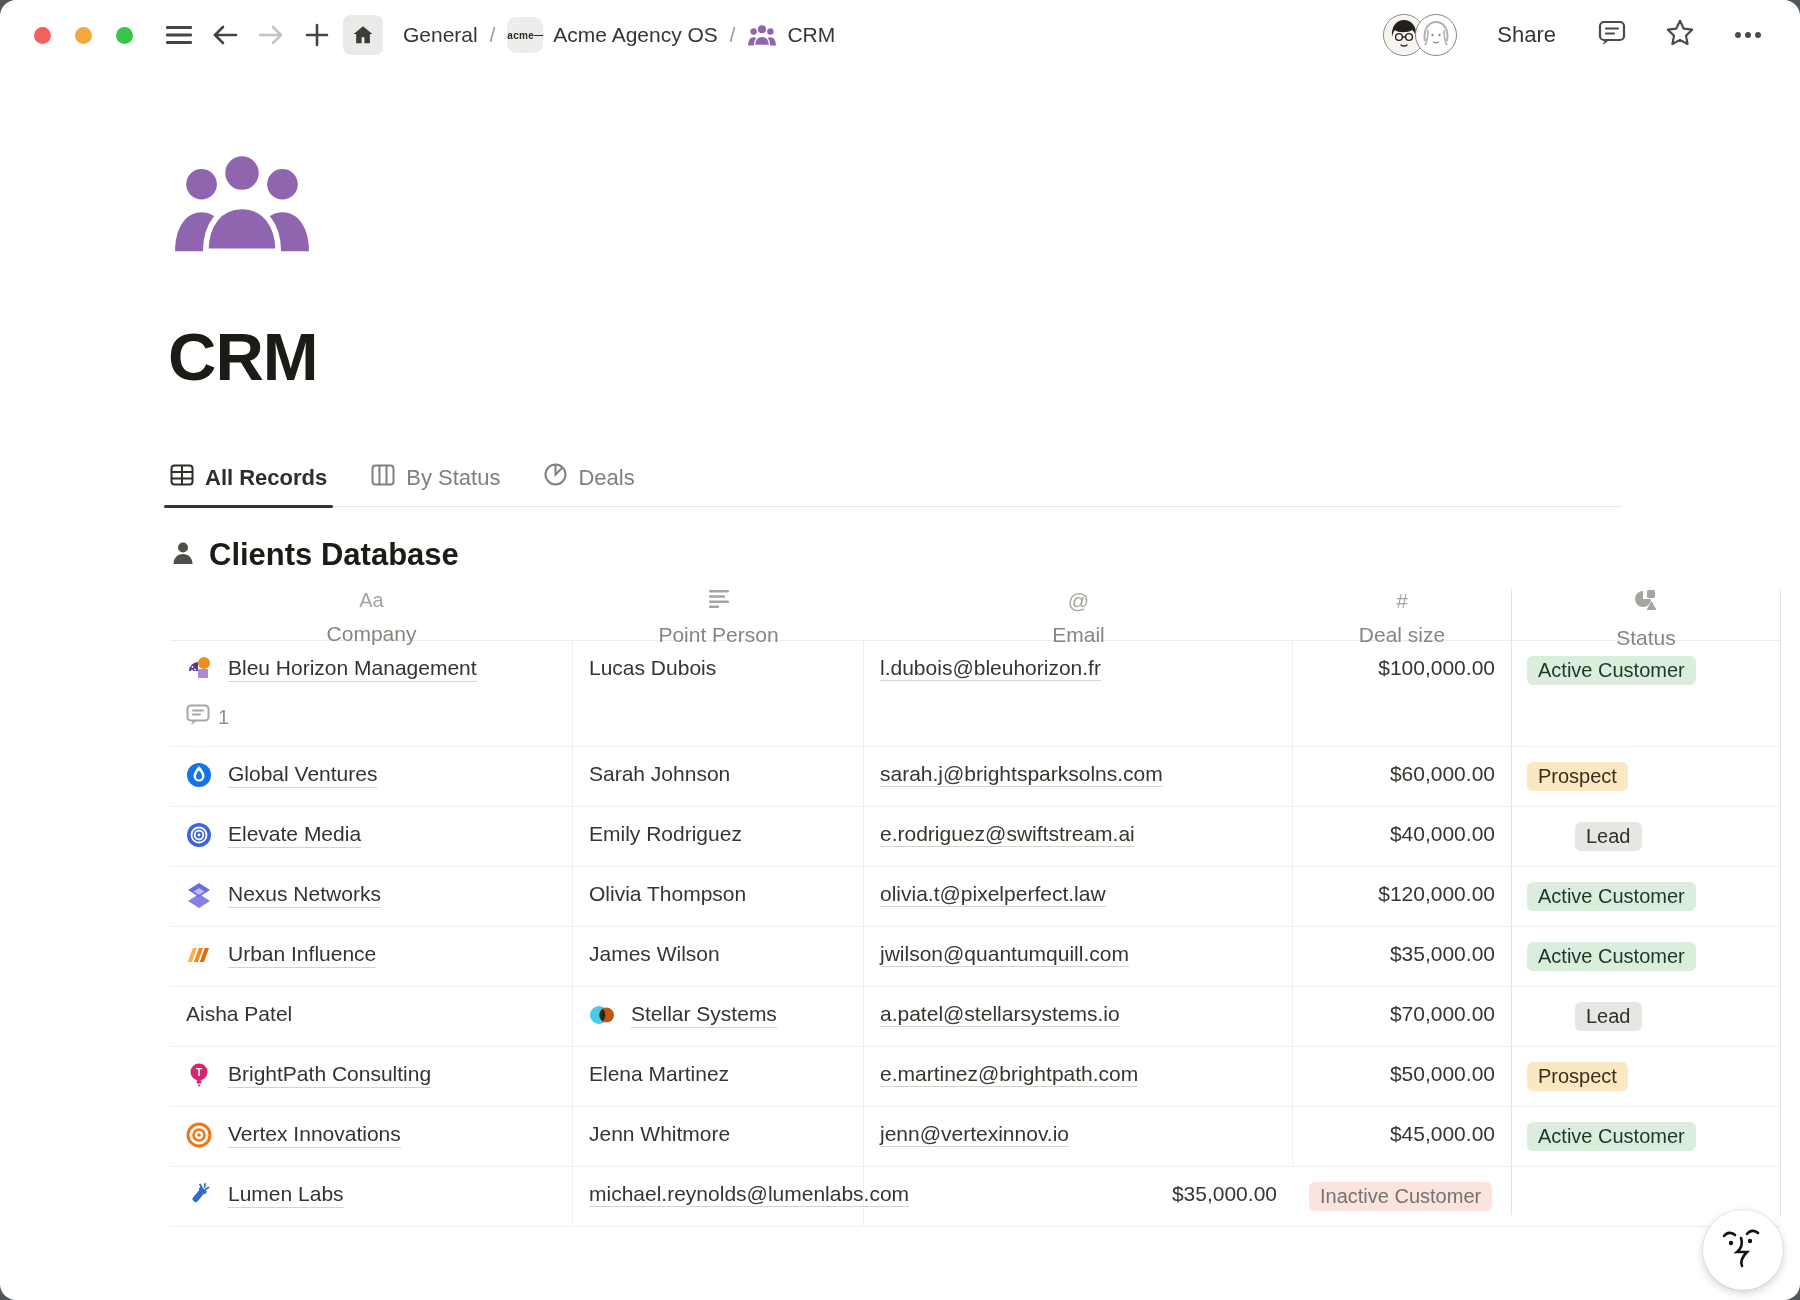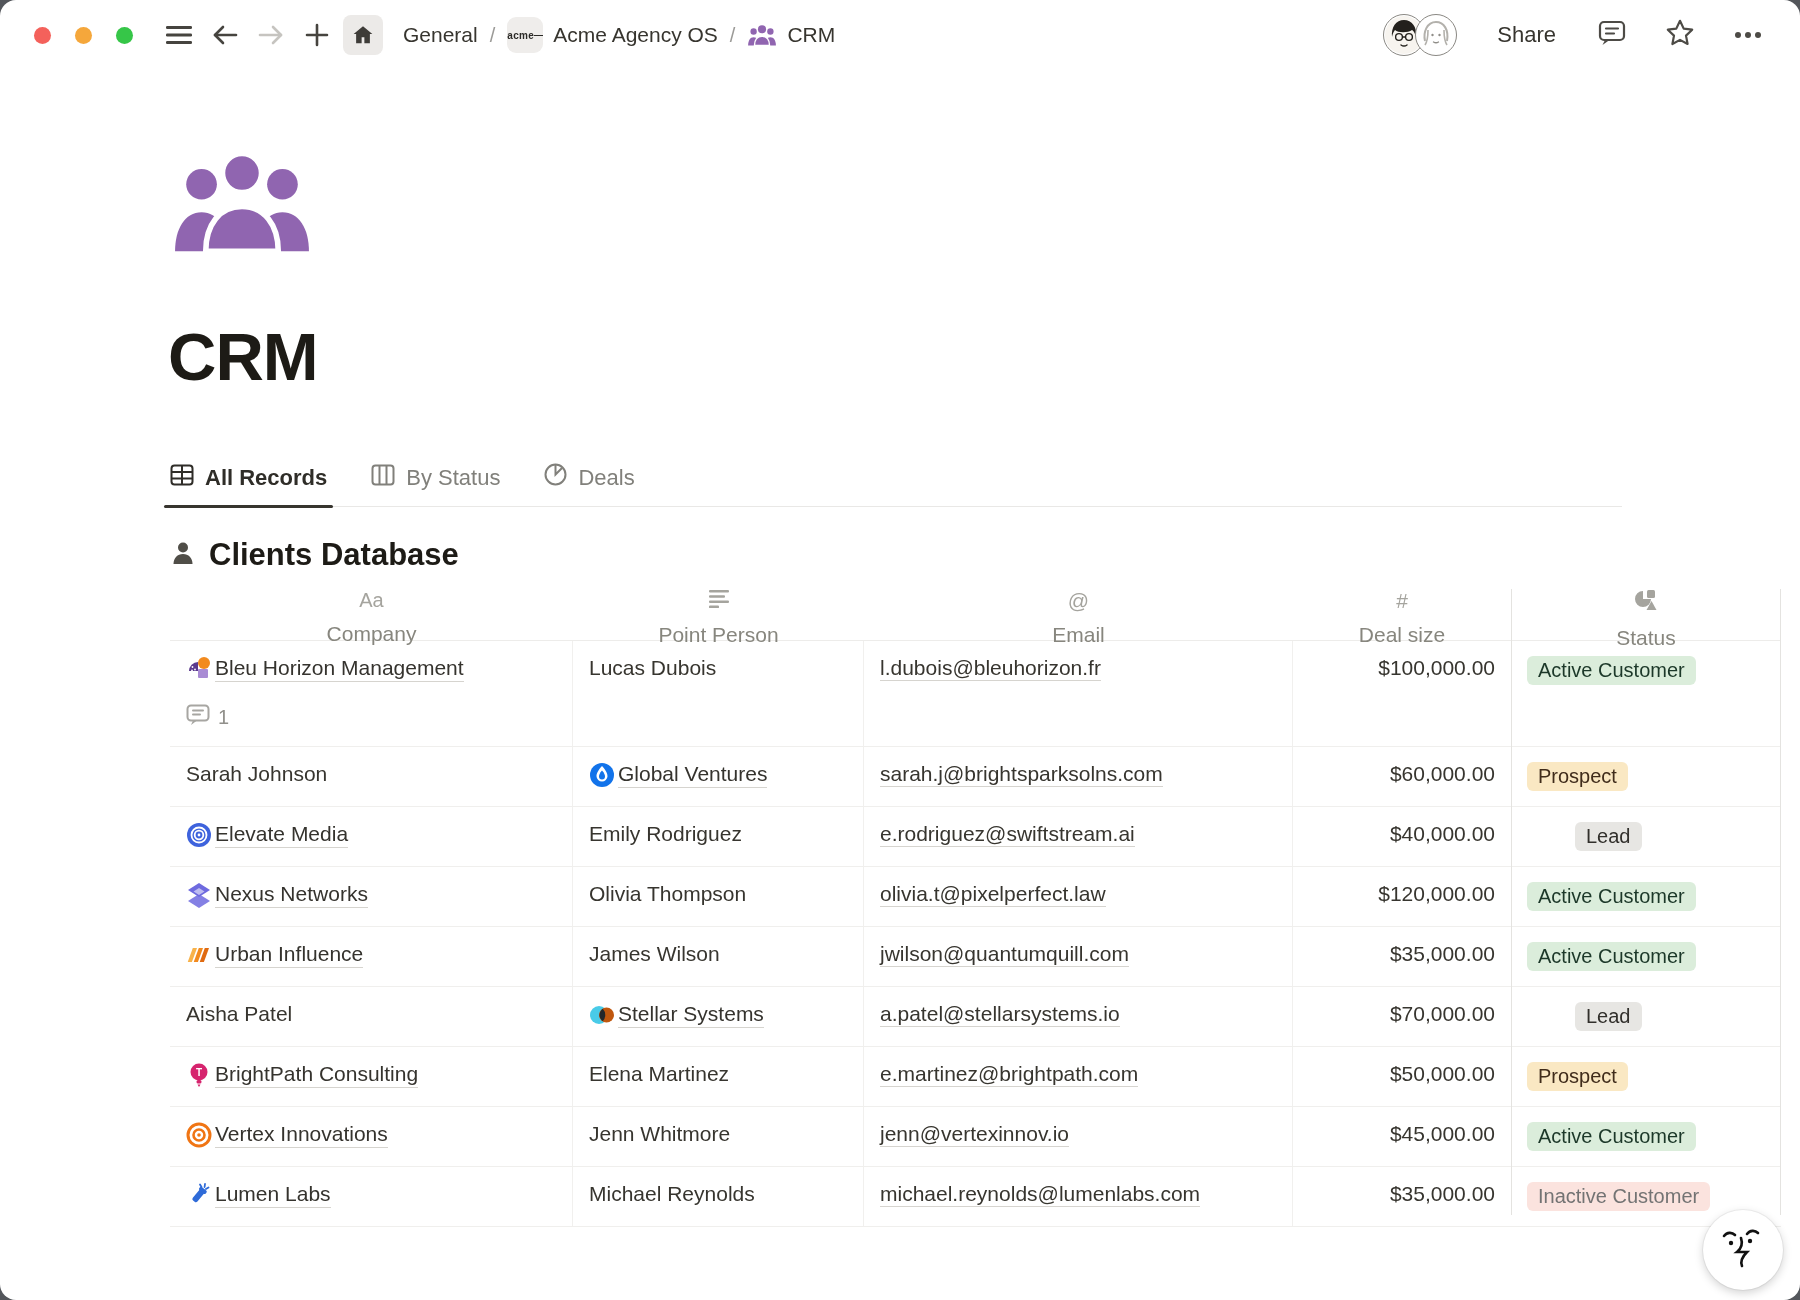--- a/index.html
+++ b/index.html
@@ -77,21 +77,21 @@
     display:grid;
     grid-template-columns:403px 291px 429px 218px 270px;
     border-bottom:1px solid #f0efed;
   }
   .thead { height:52px; border-bottom:1px solid #edecea; }
   .th { display:flex; align-items:center; gap:10px; padding:0 16px; font-size:21px; color:#87867e;flex-direction:column; }
   .th svg { flex:0 0 auto; }
   .td { padding:15px 16px; font-size:21px; color:#37352f; border-right:1px solid #f1f0ee; display:block; }
   .td:last-child, .td.deal { border-right:none; }
   .trow .td:nth-child(4){ border-right:none; }
-  .company-line { display:flex; align-items:flex-start; gap:3px; }
+  .company-line { display:flex; align-items:flex-start; gap:16px; }
   .company-logo { width:26px; height:26px; flex:0 0 auto; }
   .company-logo svg { display:block; width:26px; height:26px; }
   .company-name { font-weight:500; color:#35332e; border-bottom:1.5px solid #d6d4cf; padding-bottom:1px; cursor:pointer; white-space:nowrap; }
   .comment-line { display:flex; align-items:center; gap:8px; margin-top:22px; color:#91908b; font-size:20px; }
   .email-link { border-bottom:1.5px solid #d6d4cf; padding-bottom:1px; cursor:pointer; white-space:nowrap;text-align:center; }
   .td.deal { text-align:right; }
   .badge { display:inline-block; font-size:20px; padding:3px 11px; border-radius:6px; white-space:nowrap; }
   .badge.green { background:#dbeddb; color:#1c3829; }
   .badge.yellow { background:#fae8c3; color:#402c1b; }
   .badge.gray { background:#e7e6e3; color:#32302c;margin-left:48px; }
@@ -363,33 +363,33 @@
                   </svg></span>
                 <span>1</span>
               </div>
             </div>
     <div class="td">Lucas Dubois</div>
     <div class="td"><span class="email-link">l.dubois@bleuhorizon.fr</span></div>
     <div class="td deal">$100,000.00</div>
     <div class="td"><span class="badge green">Active Customer</span></div>
   </div>
           <div class="trow">
-    <div class="td">Sarah Johnson</div>
     <div class="td">
       <div class="company-line">
         <span class="company-logo">
                   <svg viewBox="0 0 26 26">
                     <circle cx="13" cy="13" r="12" fill="#1273ea"></circle>
                     <path d="M13 4c4 4.5 5.5 7.5 5.5 10.2A5.5 5.5 0 0 1 13 19.5 5.5 5.5 0 0 1 7.5 14.2C7.5 11.5 9 8.5 13 4z" fill="#fff"></path>
                     <path d="M13 8.5c2.3 2.7 3 4.5 3 6a3 3 0 0 1-6 0c0-1.5.7-3.3 3-6z" fill="#1273ea"></path>
                   </svg>
                 </span>
         <span class="company-name">Global Ventures</span>
       </div>
     </div>
+    <div class="td">Sarah Johnson</div>
     <div class="td"><span class="email-link">sarah.j@brightsparksolns.com</span></div>
     <div class="td deal">$60,000.00</div>
     <div class="td"><span class="badge yellow">Prospect</span></div>
   </div>
           <div class="trow">
     <div class="td">
       <div class="company-line">
         <span class="company-logo">
                   <svg viewBox="0 0 26 26">
                     <rect x="1" y="1" width="24" height="24" rx="12" fill="#3e63dd"></rect>
@@ -513,21 +513,20 @@
                     <g stroke="#2f6bd8" stroke-width="1.8" stroke-linecap="round">
                       <path d="M14 2.5l1.5 2.5"></path>
                       <path d="M19 2l-.4 3"></path>
                       <path d="M22.5 5.5l-2.6 1.6"></path>
                     </g>
                   </svg>
                 </span>
         <span class="company-name">Lumen Labs</span>
       </div>
     </div>
-    <div class="td">Michael Reynolds</div>
     <div class="td"><span class="email-link">michael.reynolds@lumenlabs.com</span></div>
     <div class="td deal">$35,000.00</div>
     <div class="td"><span class="badge red">Inactive Customer</span></div>
   </div>
         </div>
     </div>
   </div>
 
   <div class="ai-btn">
     <span>

